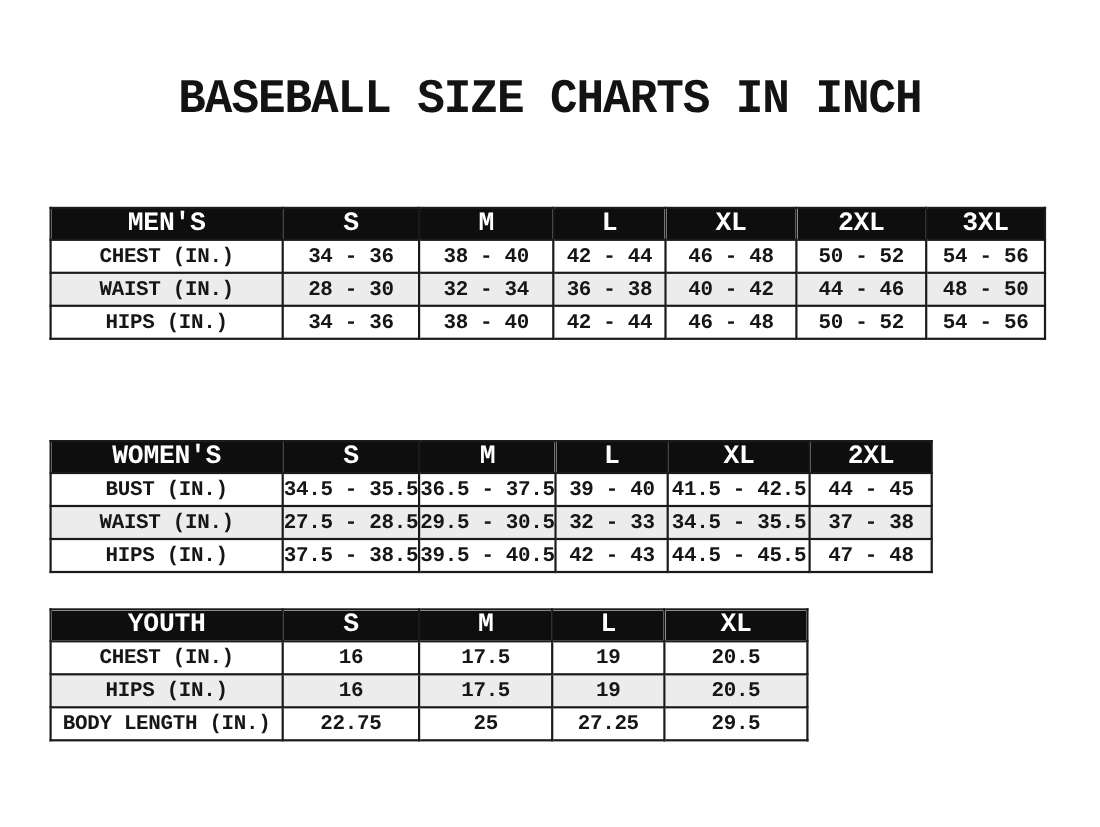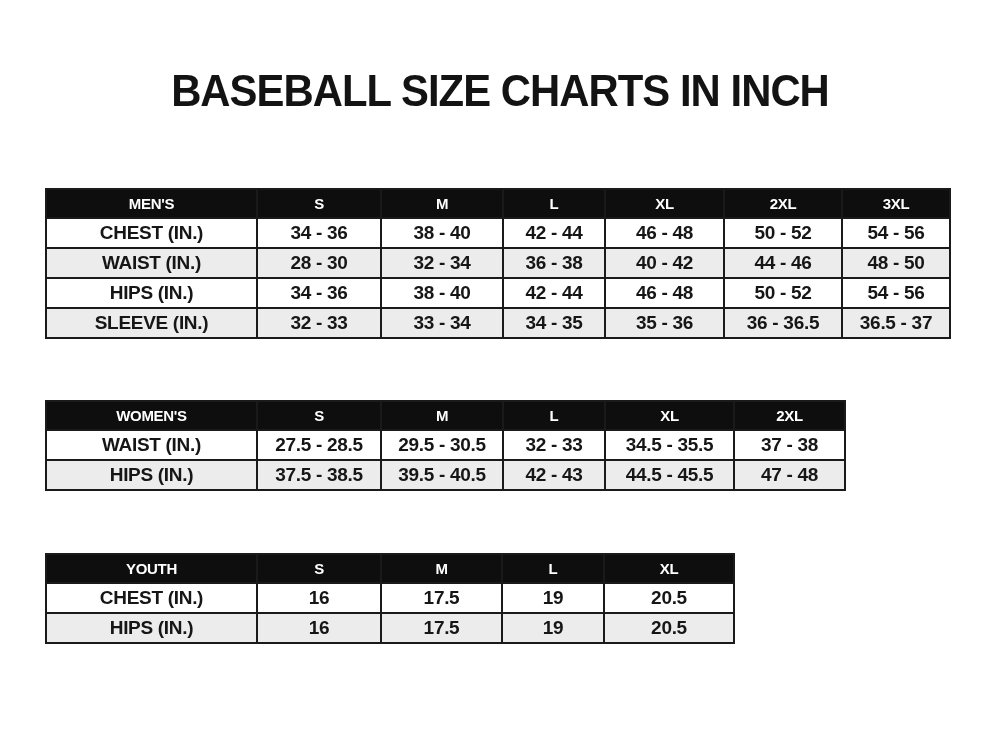--- a/index.html
+++ b/index.html
@@ -9,20 +9,21 @@
     height: 752px;
     background: #ffffff;
     overflow: hidden;
     font-family: "Liberation Sans", sans-serif;
   }
   .page {
     position: relative;
     width: 1000px;
     height: 752px;
     background: var(--page-bg, #ffffff);
+    font-family: Liberation Mono, monospace;
   }
   .title {
     position: absolute;
     top: 66px;
     left: 0;
     width: 100%;
     margin: 0;
     text-align: center;
     font-size: 44px;
     font-weight: 700;
@@ -44,21 +45,21 @@
     text-align: center;
     vertical-align: middle;
     padding: 0;
     overflow: hidden;
     white-space: nowrap;
     letter-spacing: -0.3px;
   }
   th {
     background: var(--header-bg, #0e0e0e);
     color: var(--header-text, #ffffff);
-    font-size: 15px;
+    font-size: 24px;
     font-weight: 700;
     height: 27px;
   }
   td {
     background: var(--row-bg, #ffffff);
     color: var(--text, #161616);
     font-size: 19px;
     font-weight: 700;
     height: 28px;
   }
@@ -118,29 +119,20 @@
             </tr>
             <tr>
               <td>HIPS (IN.)</td>
               <td>34 - 36</td>
               <td>38 - 40</td>
               <td>42 - 44</td>
               <td>46 - 48</td>
               <td>50 - 52</td>
               <td>54 - 56</td>
             </tr>
-            <tr>
-              <td>SLEEVE (IN.)</td>
-              <td>32 - 33</td>
-              <td>33 - 34</td>
-              <td>34 - 35</td>
-              <td>35 - 36</td>
-              <td>36 - 36.5</td>
-              <td>36.5 - 37</td>
-            </tr>
           </tbody>
         </table>
       </div>
       <div class="table-block" id="table-womens">
         <table>
           <colgroup>
             <col style="width: 211px;">
             <col style="width: 124px;">
             <col style="width: 122px;">
             <col style="width: 102px;">
@@ -152,20 +144,28 @@
               <th>WOMEN'S</th>
               <th>S</th>
               <th>M</th>
               <th>L</th>
               <th>XL</th>
               <th>2XL</th>
             </tr>
           </thead>
           <tbody>
             <tr>
+              <td>BUST (IN.)</td>
+              <td>34.5 - 35.5</td>
+              <td>36.5 - 37.5</td>
+              <td>39 - 40</td>
+              <td>41.5 - 42.5</td>
+              <td>44 - 45</td>
+            </tr>
+            <tr>
               <td>WAIST (IN.)</td>
               <td>27.5 - 28.5</td>
               <td>29.5 - 30.5</td>
               <td>32 - 33</td>
               <td>34.5 - 35.5</td>
               <td>37 - 38</td>
             </tr>
             <tr>
               <td>HIPS (IN.)</td>
               <td>37.5 - 38.5</td>
@@ -203,17 +203,24 @@
               <td>19</td>
               <td>20.5</td>
             </tr>
             <tr>
               <td>HIPS (IN.)</td>
               <td>16</td>
               <td>17.5</td>
               <td>19</td>
               <td>20.5</td>
             </tr>
+            <tr>
+              <td>BODY LENGTH (IN.)</td>
+              <td>22.75</td>
+              <td>25</td>
+              <td>27.25</td>
+              <td>29.5</td>
+            </tr>
           </tbody>
         </table>
       </div>
     </div>
 </div>
 
 </body></html>

